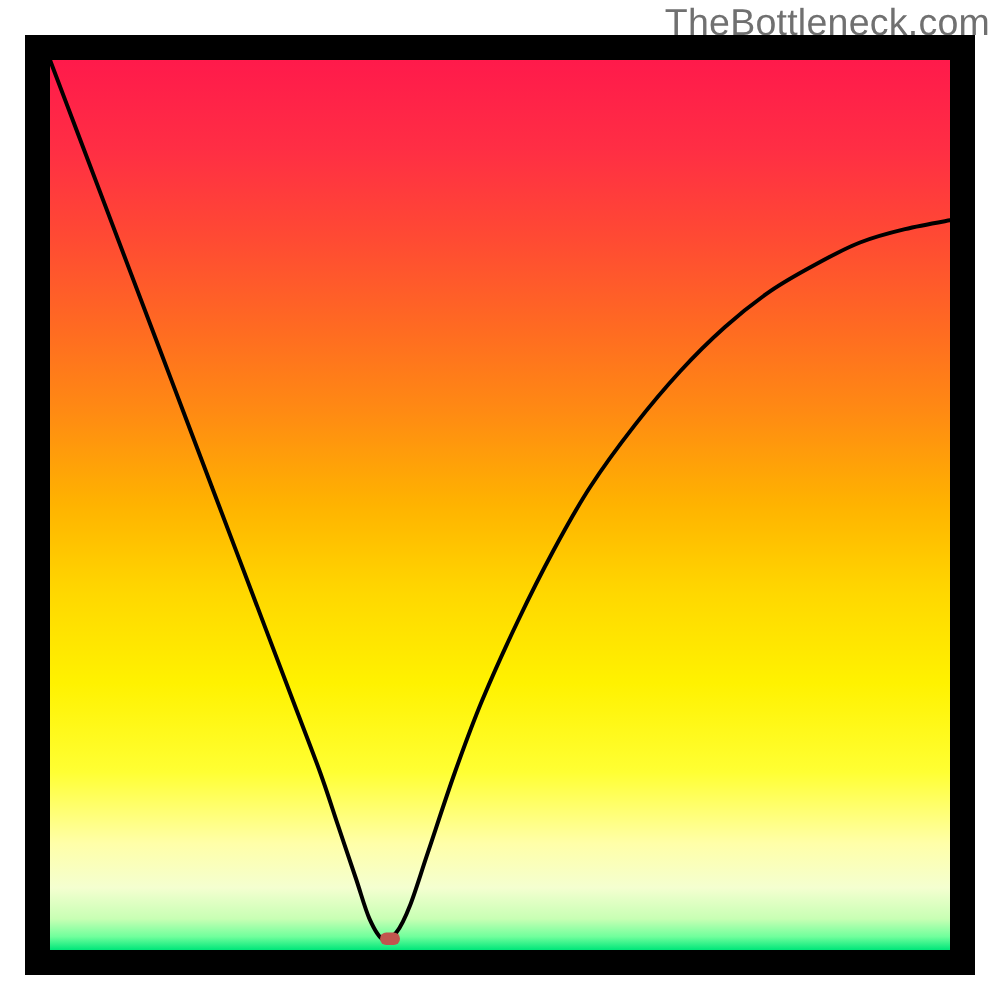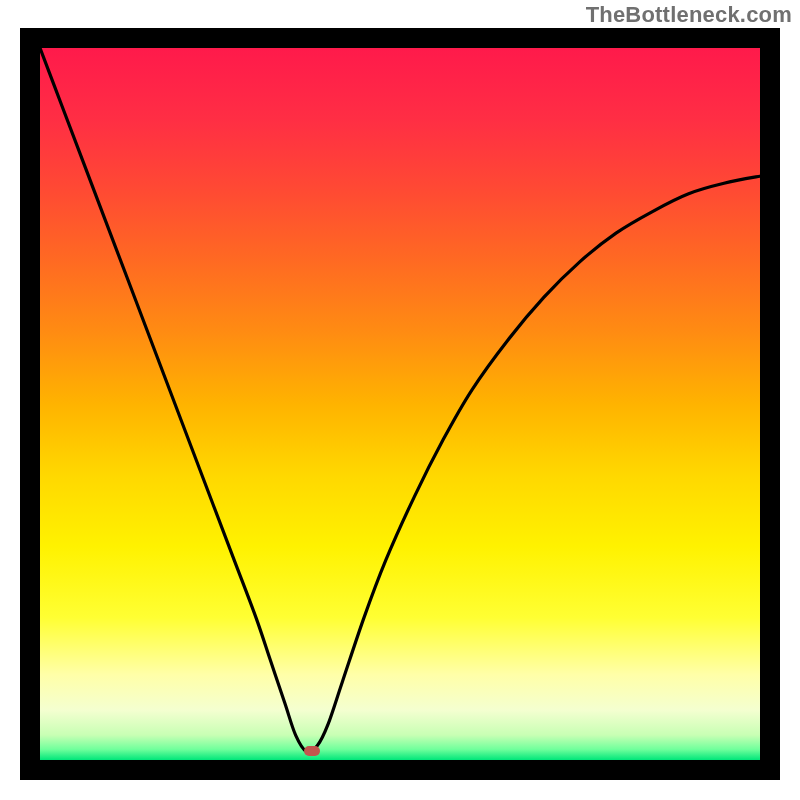--- a/index.html
+++ b/index.html
@@ -14,22 +14,22 @@
   .stage {
     position: relative;
     width: 800px;
     height: 800px;
   }
   .watermark {
     position: absolute;
     top: 2px;
     right: 8px;
     color: #707070;
-    font-size: 22px;
-    font-weight: 700;
+    font-size: 30px;
+    font-weight: 400;
     letter-spacing: 0.2px;
     user-select: none;
   }
   .frame {
     position: absolute;
     left: 20px;
     top: 28px;
     width: 760px;
     height: 752px;
     background: #000;

